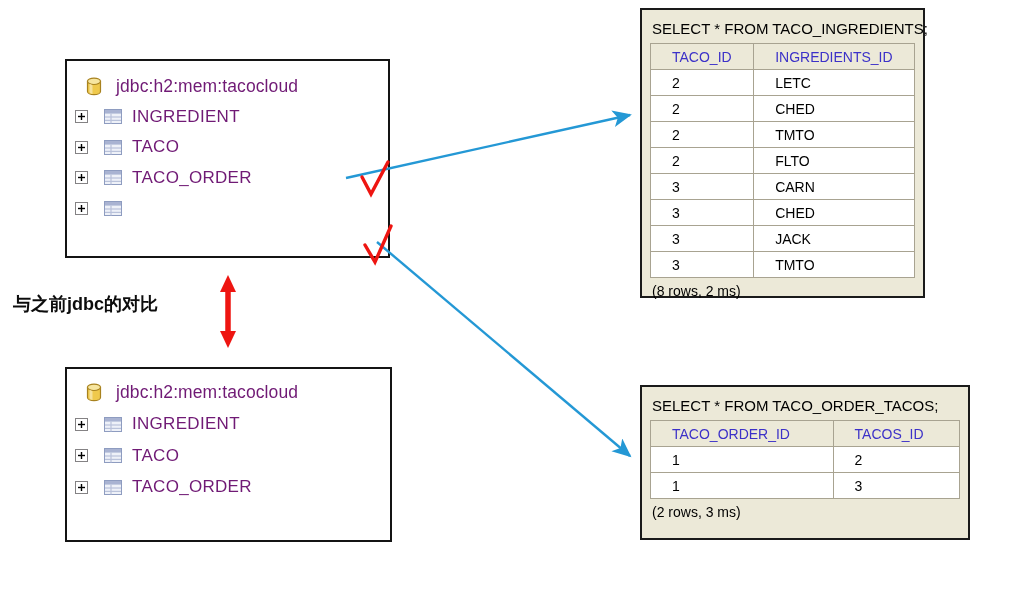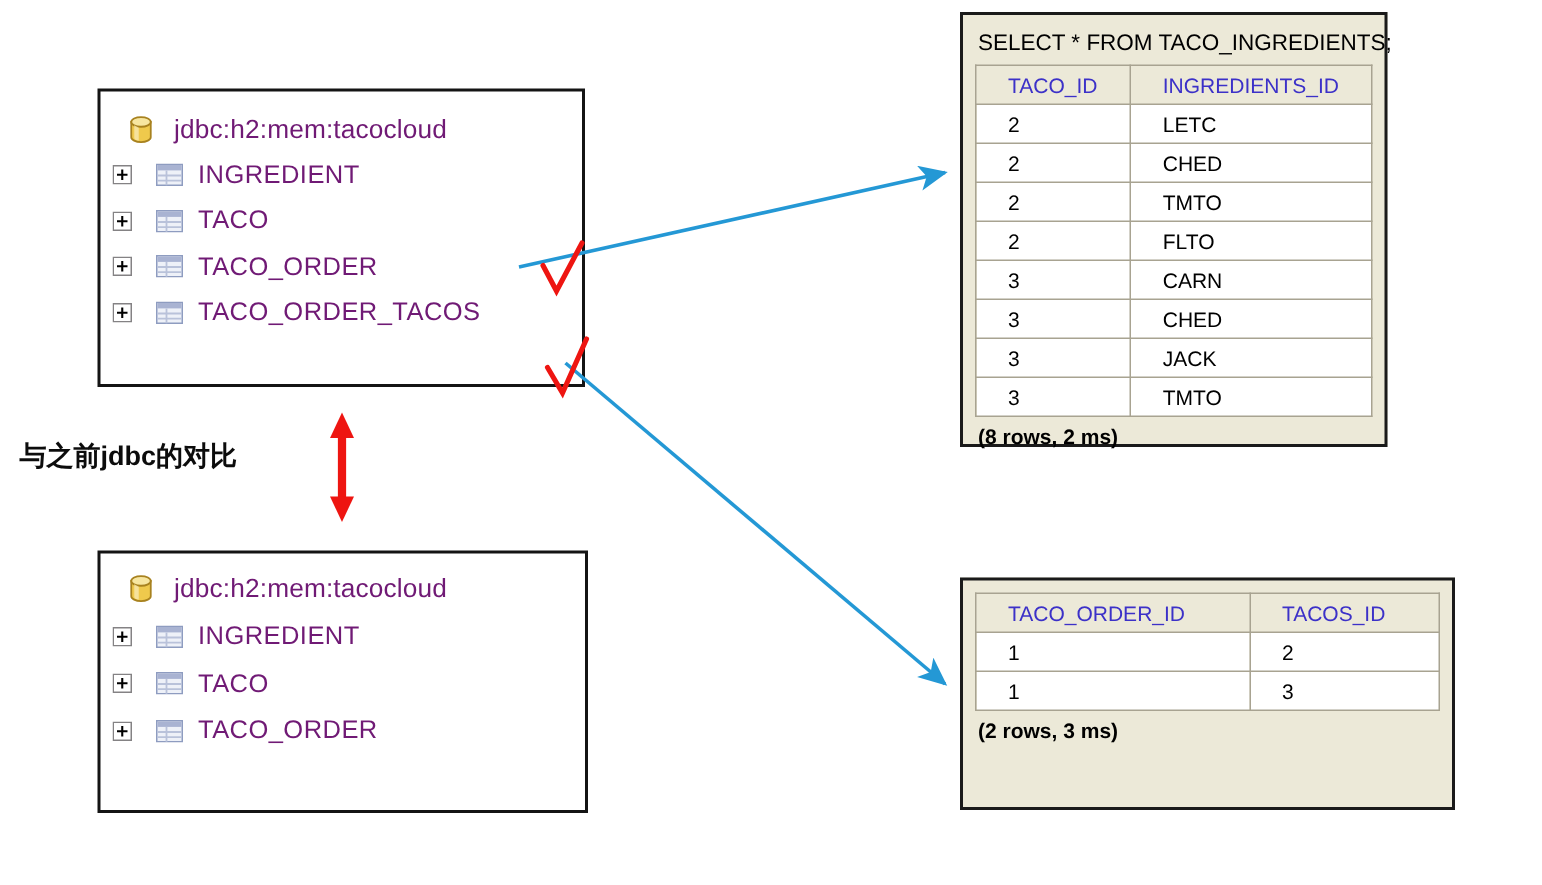--- a/index.html
+++ b/index.html
@@ -25,21 +25,21 @@
   #result1{left:640px;top:8px;width:285px;height:290px;}
   #result2{left:640px;top:385px;width:330px;height:155px;}
   .sql-line{font-size:15px;margin:2px 0 6px 2px;white-space:nowrap;}
   table.grid{border-collapse:collapse;table-layout:fixed;}
   .grid th,.grid td{border:1px solid #a8a391;font-weight:normal;text-align:left;
                     font-size:14px;padding:4px 21px;height:17px;overflow:hidden;white-space:nowrap;}
   .grid th{color:#3c31c8;background:#ece9d8;}
   .grid td{background:#ffffff;color:#000;}
   #result1 .c1{width:82px;} #result1 .c2{width:133px;}
   #result2 .c1{width:175px;} #result2 .c2{width:107px;}
-  .footer-line{font-size:14px;margin:5px 0 0 2px;font-weight:bold;}
+  .footer-line{font-size:14px;margin:5px 0 0 2px;}
 
   
   .cn-note{position:absolute;left:13px;top:292px;font-size:18px;font-weight:bold;color:#0c0c0c;
            font-family:"Liberation Sans",sans-serif;white-space:nowrap;}
   svg.overlay{position:absolute;left:0;top:0;pointer-events:none;}
   .hidden-defs{position:absolute;width:0;height:0;overflow:hidden;}
 </style>
 </head>
 <body>
 
@@ -119,21 +119,20 @@
       <span class="plus-wrap">
           <svg width="13" height="13">
             <use href="#ic-plus"></use>
           </svg>
         </span>
       <span class="tbl-wrap">
           <svg width="18" height="15">
             <use href="#ic-table"></use>
           </svg>
         </span>
-      <span class="lbl">TACO_ORDER_TACOS</span>
     </div>
   </div>
 
   <div class="tree-panel" id="tree2">
     <div class="tree-row root">
       <span class="db-wrap">
           <svg width="16" height="19">
             <use href="#ic-db"></use>
           </svg>
         </span>
@@ -221,20 +220,21 @@
         <tr>
             <td class="c1">3</td>
             <td class="c2">TMTO</td>
           </tr>
       </tbody>
     </table>
     <div class="footer-line">(8 rows, 2 ms)</div>
   </div>
 
   <div class="result-panel" id="result2">
+    <div class="sql-line">SELECT * FROM TACO_ORDER_TACOS;</div>
     <table class="grid">
       <thead>
         <tr>
           <th class="c1">TACO_ORDER_ID</th>
           <th class="c2">TACOS_ID</th>
         </tr>
       </thead>
       <tbody>
         <tr>
             <td class="c1">1</td>

